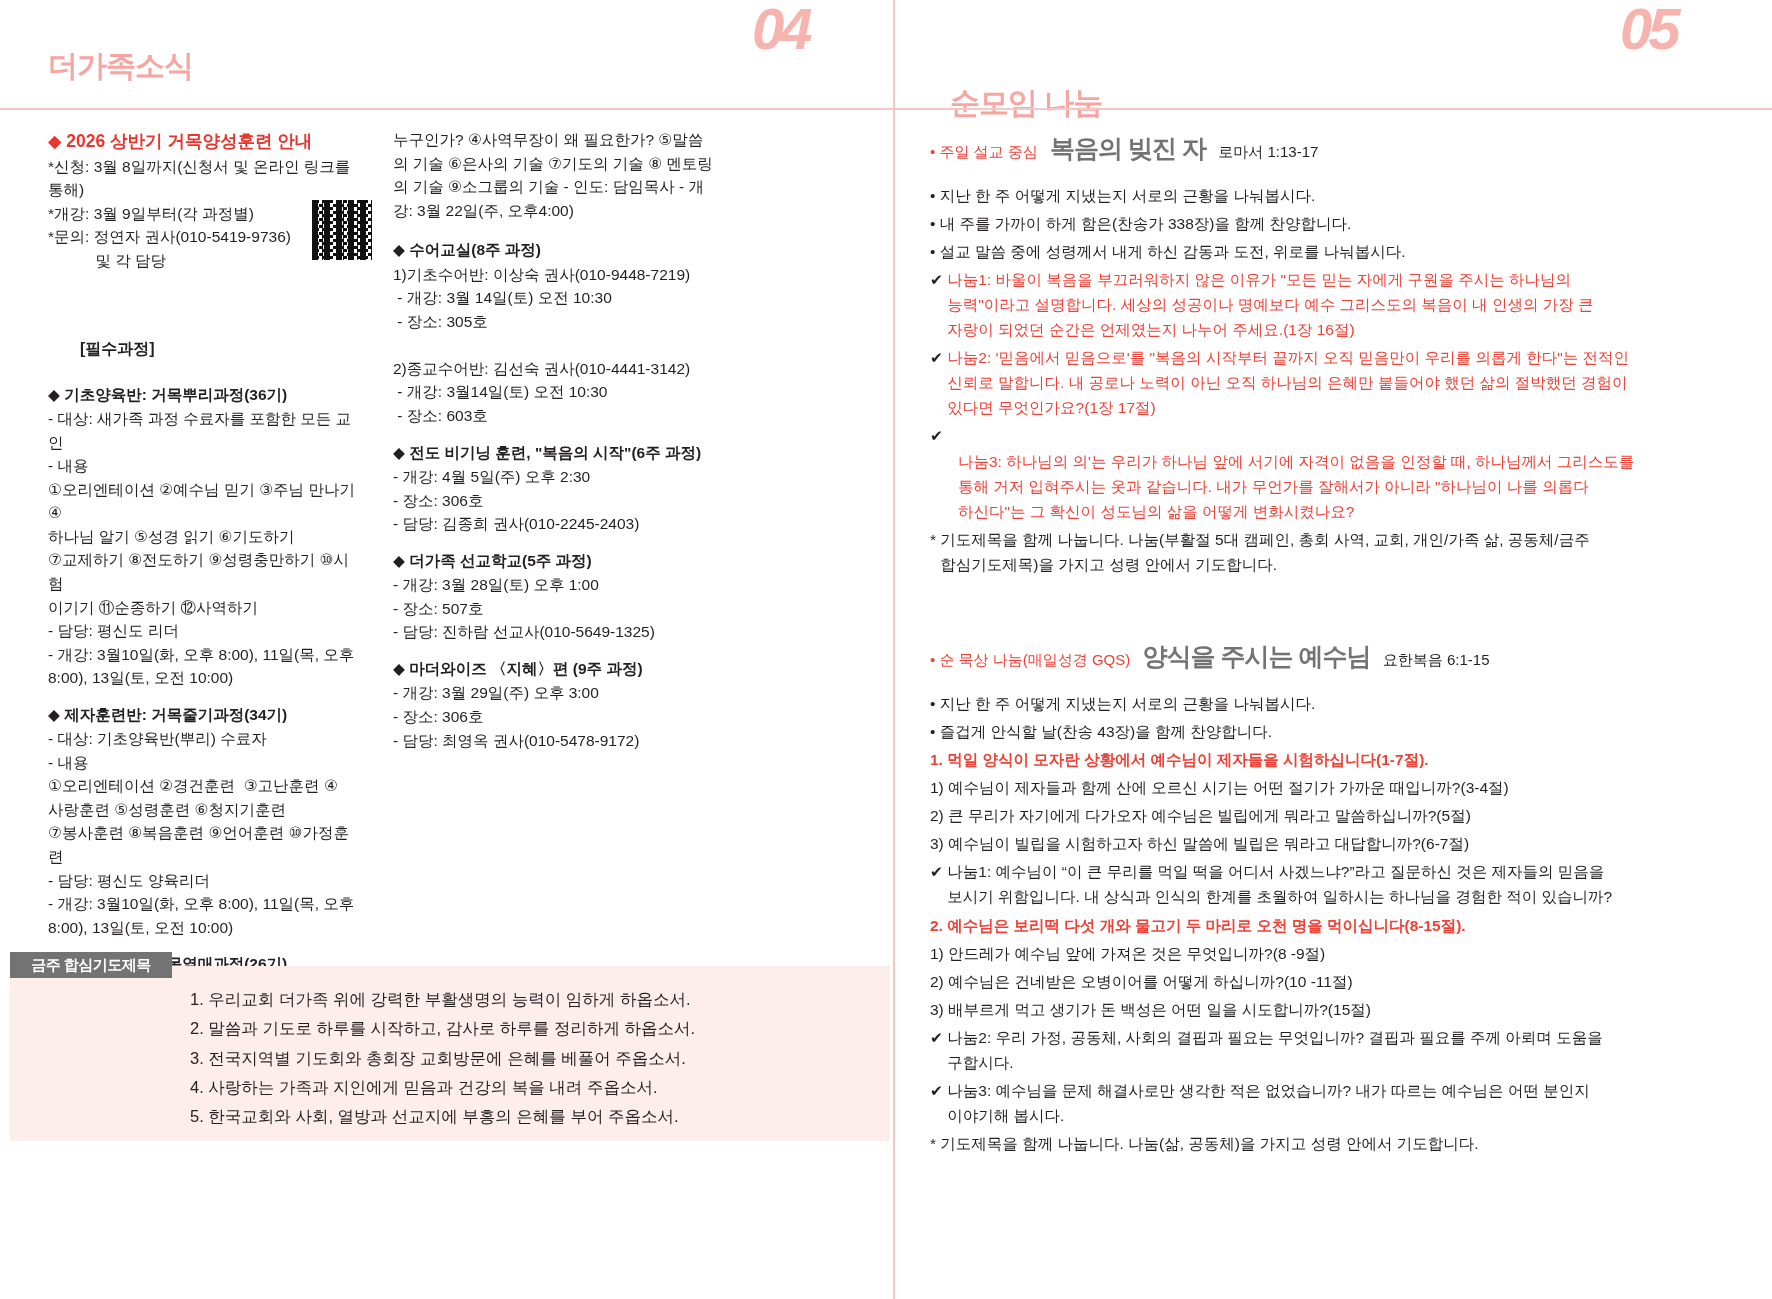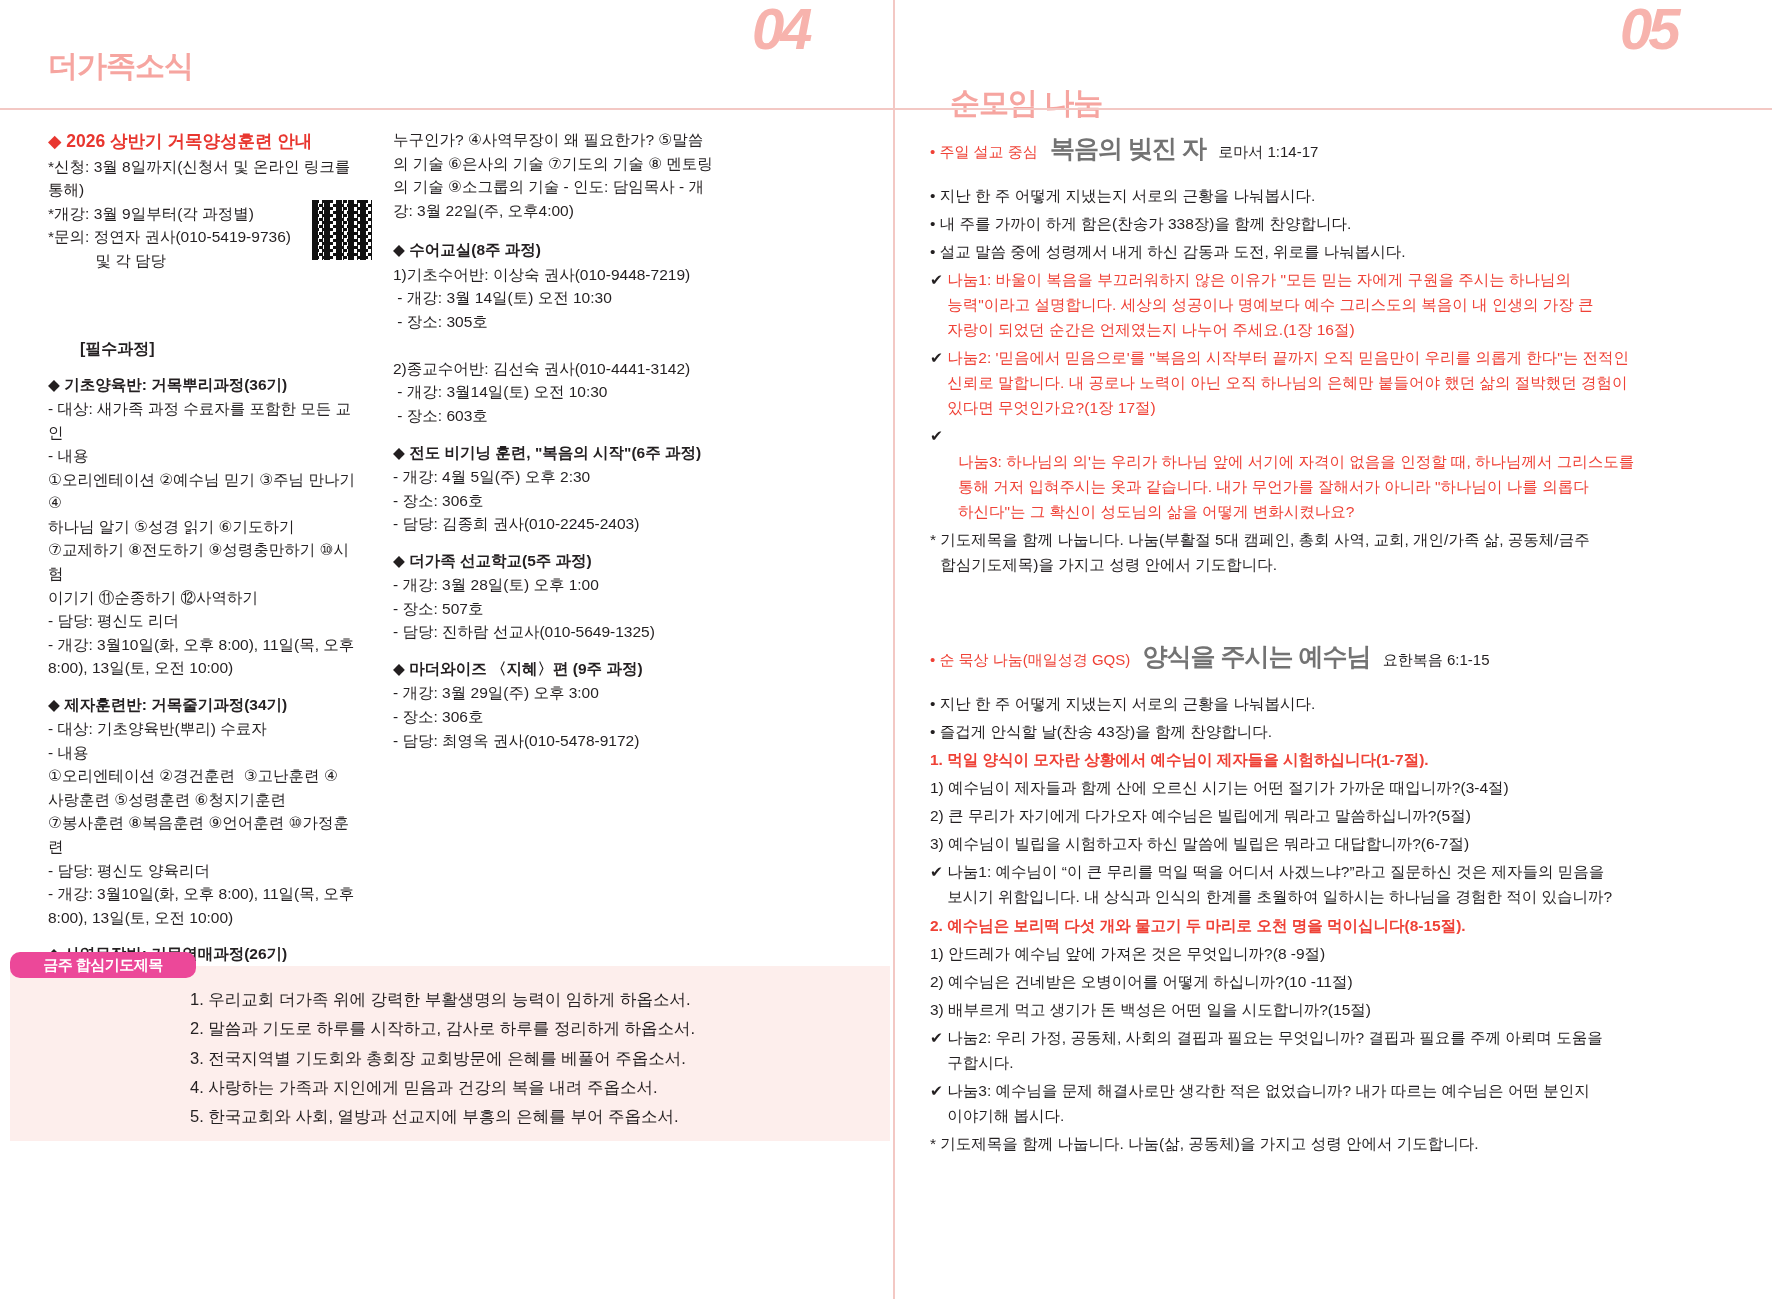--- a/index.html
+++ b/index.html
@@ -43,23 +43,23 @@
     position:absolute;left:310px;top:198px;width:60px;height:60px;
     background:
       linear-gradient(90deg,#111 0 6px,transparent 6px 100%) 0 0/12px 12px,
       repeating-conic-gradient(#111 0% 25%, #fff 0% 50%) 0 0/7px 7px;
     background-color:#fff;
     border:2px solid #fff;
   }
 
   
   .prayer-label{
-    position:absolute;left:10px;top:952px;width:186px;height:26px;
-    background:#ec4899;color:#fff;font-weight:bold;font-size:15px;
-    display:flex;align-items:center;justify-content:center;letter-spacing:-0.5px;border-radius:10px;
+    position:absolute;left:10px;top:952px;width:162px;height:26px;
+    background:#737373;color:#fff;font-weight:bold;font-size:15px;
+    display:flex;align-items:center;justify-content:center;letter-spacing:-0.5px;
   }
   .prayer-box{
     position:absolute;left:10px;top:966px;width:880px;height:175px;
     background:#fdeeec;
   }
   .prayer-list{
     position:absolute;left:190px;top:985px;width:680px;
     font-size:16.5px;line-height:1.78;
   }
 
@@ -90,21 +90,21 @@
 
   <div class="col" id="colA">
     <div class="blk">
       <div class="redhd">◆ 2026 상반기 거목양성훈련 안내</div>
       <div class="l">*신청: 3월 8일까지(신청서 및 온라인 링크를 통해)
 *개강: 3월 9일부터(각 과정별)
 *문의: 정연자 권사(010-5419-9736)
            및 각 담당</div>
     </div>
     <div style="height:52px"></div>
-    <div class="hd2" style="margin-bottom:11px;padding-left:32px;">[필수과정]</div>
+    <div class="hd2" style="margin-bottom:21px;padding-left:32px;">[필수과정]</div>
 
     <div class="blk">
       <div class="t">◆ 기초양육반: 거목뿌리과정(36기)</div>
       <div class="l">- 대상: 새가족 과정 수료자를 포함한 모든 교인
 - 내용
 ①오리엔테이션 ②예수님 믿기 ③주님 만나기 ④
 하나님 알기 ⑤성경 읽기 ⑥기도하기
 ⑦교제하기 ⑧전도하기 ⑨성령충만하기 ⑩시험
 이기기 ⑪순종하기 ⑫사역하기
 - 담당: 평신도 리더
@@ -177,21 +177,21 @@
     <div>3. 전국지역별 기도회와 총회장 교회방문에 은혜를 베풀어 주옵소서.</div>
     <div>4. 사랑하는 가족과 지인에게 믿음과 건강의 복을 내려 주옵소서.</div>
     <div>5. 한국교회와 사회, 열방과 선교지에 부흥의 은혜를 부어 주옵소서.</div>
   </div>
 
   <div id="colR">
 
     <div class="sec-title">
       <span class="kicker">• 주일 설교 중심</span>
       <span class="big" style="margin:0 8px;">복음의 빚진 자</span>
-      <span class="ref">로마서 1:14-17</span>
+      <span class="ref">로마서 1:13-17</span>
     </div>
 
     <div>
       <div class="li"><span>•</span> <span>지난 한 주 어떻게 지냈는지 서로의 근황을 나눠봅시다.</span></div>
       <div class="li"><span>•</span> <span>내 주를 가까이 하게 함은(찬송가 338장)을 함께 찬양합니다.</span></div>
       <div class="li"><span>•</span> <span>설교 말씀 중에 성령께서 내게 하신 감동과 도전, 위로를 나눠봅시다.</span></div>
       <div class="li"><span>✔</span> <span class="red" style="display:inline-block;vertical-align:top;width:755px;">나눔1: 바울이 복음을 부끄러워하지 않은 이유가 "모든 믿는 자에게 구원을 주시는 하나님의
 능력"이라고 설명합니다. 세상의 성공이나 명예보다 예수 그리스도의 복음이 내 인생의 가장 큰
 자랑이 되었던 순간은 언제였는지 나누어 주세요.(1장 16절)</span></div>
       <div class="li"><span>✔</span> <span class="red" style="display:inline-block;vertical-align:top;width:755px;">나눔2: '믿음에서 믿음으로'를 "복음의 시작부터 끝까지 오직 믿음만이 우리를 의롭게 한다"는 전적인

